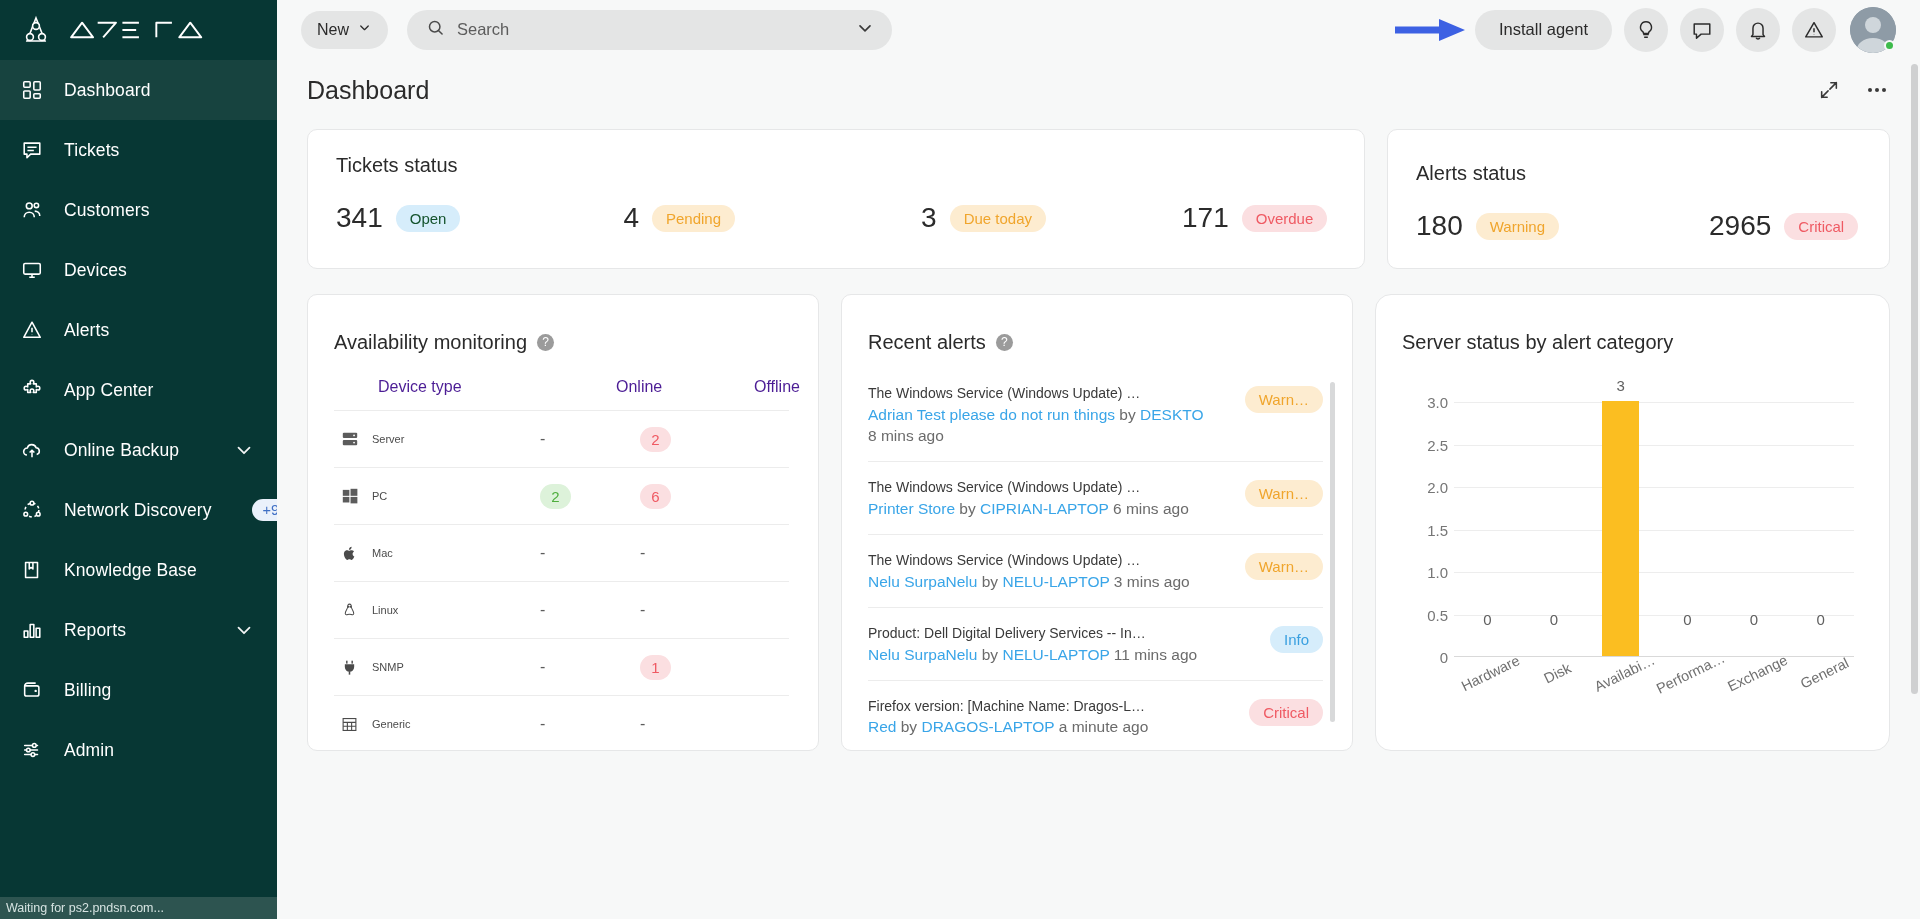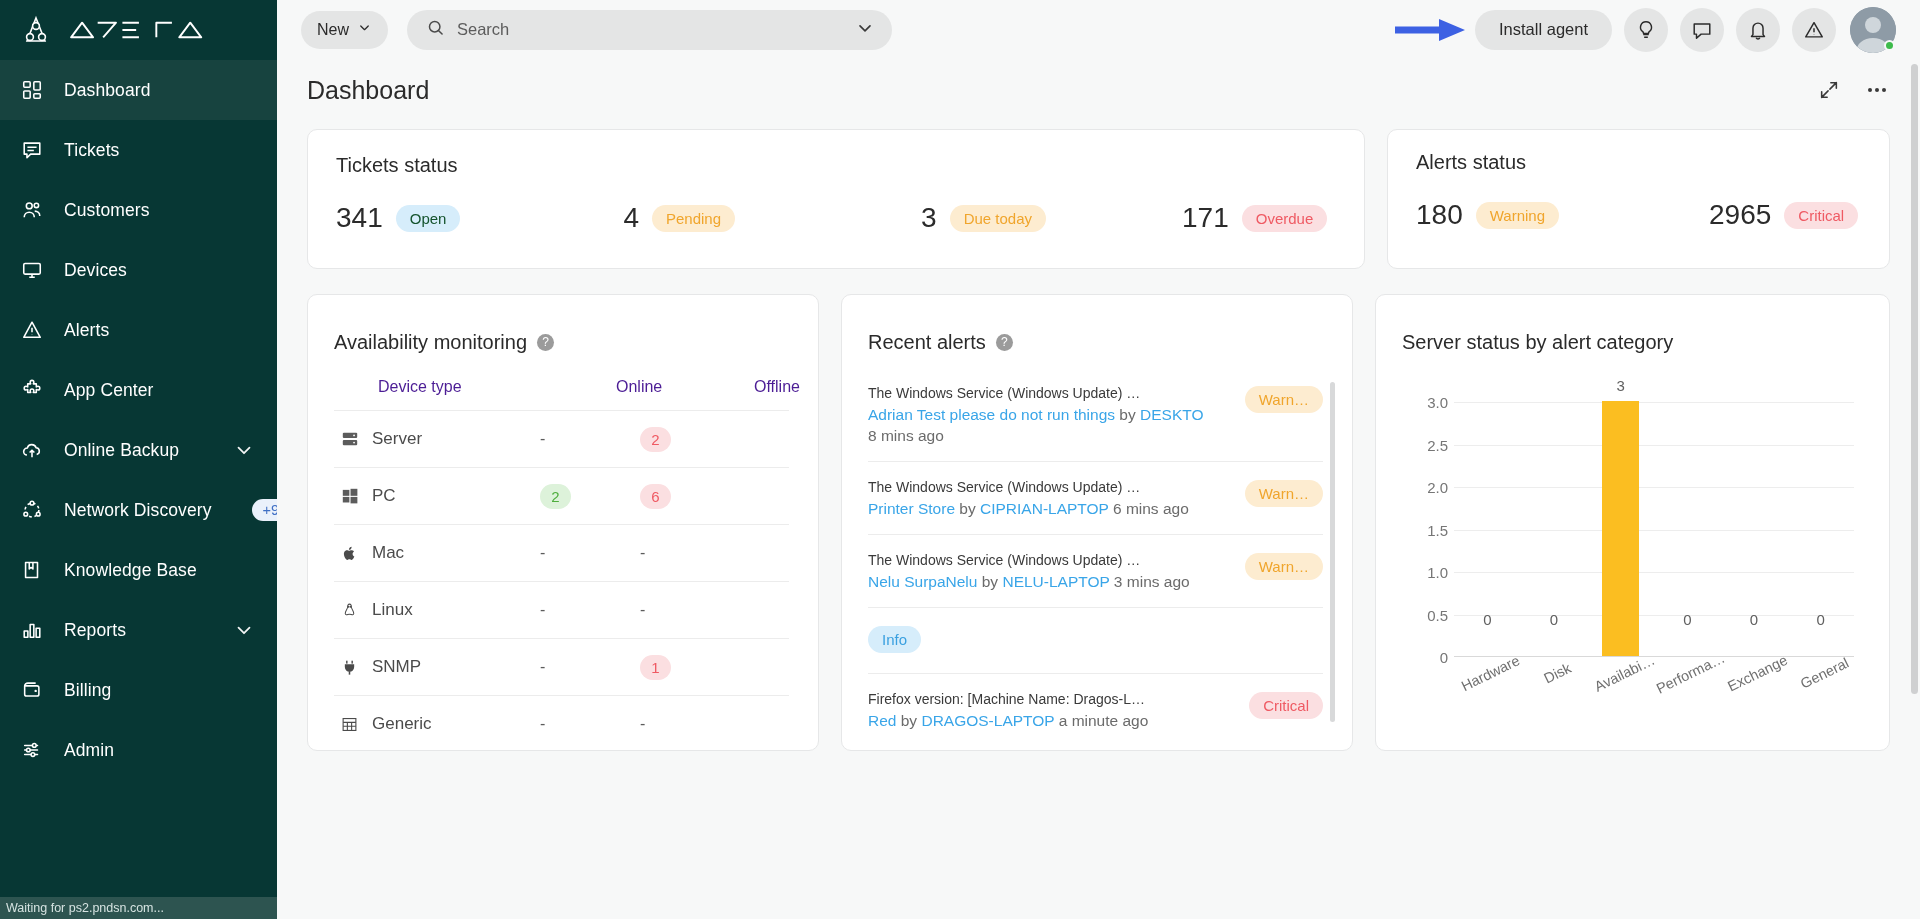--- a/index.html
+++ b/index.html
@@ -141,21 +141,21 @@
   .card {
     background: #ffffff;
     border: 1px solid #e6e7e8;
     border-radius: 10px;
   }
   .card-title { font-size: 20px; color: #2b2b2b; font-weight: 400; }
 
   
   .status-row { display: flex; gap: 22px; }
   .tickets-card { flex: 0 0 1058px; height: 140px; padding: 24px 28px 0 28px; }
-  .alerts-card { flex: 1 1 auto; height: 140px; padding: 21px 28px 0 28px; }
+  .alerts-card { flex: 1 1 auto; height: 140px; padding: 32px 28px 0 28px; }
   .stat-list { display: flex; align-items: center; margin-top: 27px; }
   .stat { display: flex; align-items: flex-end; gap: 13px; }
   .stat-num { font-size: 28px; color: #2b2b2b; line-height: 1; }
   .pill {
     border-radius: 16px; padding: 6px 14px;
     font-size: 15px; line-height: 1; white-space: nowrap;
   }
   .pill-open { background: #d6edfb; color: #14532d; }
   .pill-pending { background: #fdecd0; color: #f0a52c; }
   .pill-due { background: #fdecd0; color: #f0a52c; }
@@ -167,21 +167,21 @@
   .t-spacer-1 { width: 163px; }
   .t-spacer-2 { width: 186px; }
   .t-spacer-3 { width: 136px; }
   .a-spacer-1 { width: 150px; }
 
   
   .panel-row { display: flex; gap: 22px; margin-top: 25px; }
   .panel { height: 457px; padding: 36px 26px 0 26px; position: relative; overflow: hidden; }
   .panel-avail { flex: 0 0 512px; }
   .panel-alerts { flex: 0 0 512px; }
-  .panel-chart { flex: 1 1 auto; }
+  .panel-chart { flex: 1 1 auto; border-radius: 16px; }
 
   .panel-head { display: flex; align-items: center; gap: 10px; }
   .help-icon {
     width: 17px; height: 17px; border-radius: 50%;
     background: #9b9b9b; color: #fff;
     font-size: 12px; line-height: 17px; text-align: center;
     cursor: pointer;
   }
 
   
@@ -192,21 +192,21 @@
   .av-c2 { flex: 0 0 100px; }
   .av-c3 { flex: 0 0 100px; }
   .av-row {
     display: flex; align-items: center;
     height: 57px;
     border-top: 1px solid #ececec;
     padding: 0 6px;
   }
   .av-dev { flex: 0 0 200px; display: flex; align-items: center; gap: 13px; }
   .av-dev-icon { width: 19px; height: 19px; flex: 0 0 19px; display: flex; align-items: center; justify-content: center; color: #5c5c5c; }
-  .av-dev-label { font-size: 17px; color: #4b4b4b; }
+  .av-dev-label { font-size: 11px; color: #4b4b4b; }
   .av-val { flex: 0 0 100px; font-size: 16px; color: #5c5c5c; }
   .count-pill {
     display: inline-block; min-width: 31px; text-align: center;
     border-radius: 14px; padding: 5px 10px; font-size: 15px; line-height: 1;
   }
   .count-red { background: #fbdfe1; color: #ef5a63; }
   .count-green { background: #ddf2da; color: #4fae3e; }
 
   
   .al-list { margin-top: 22px; width: 455px; position: relative; }
@@ -743,20 +743,29 @@
                   <span class="al-link">NELU-LAPTOP</span>
                   <span class="al-time">3 mins ago</span>
                 </div>
               </div>
               <div class="al-badge">
                 <span class="pill pill-warning">Warn…</span>
               </div>
             </div>
 
             <div class="al-item">
+              <div class="al-body">
+                <div class="al-title">Product: Dell Digital Delivery Services -- In…</div>
+                <div class="al-meta">
+                  <span class="al-link">Nelu SurpaNelu</span>
+                  <span>by</span>
+                  <span class="al-link">NELU-LAPTOP</span>
+                  <span class="al-time">11 mins ago</span>
+                </div>
+              </div>
               <div class="al-badge">
                 <span class="pill pill-info">Info</span>
               </div>
             </div>
 
             <div class="al-item">
               <div class="al-body">
                 <div class="al-title">Firefox version: [Machine Name: Dragos-L…</div>
                 <div class="al-meta">
                   <span class="al-link">Red</span>

